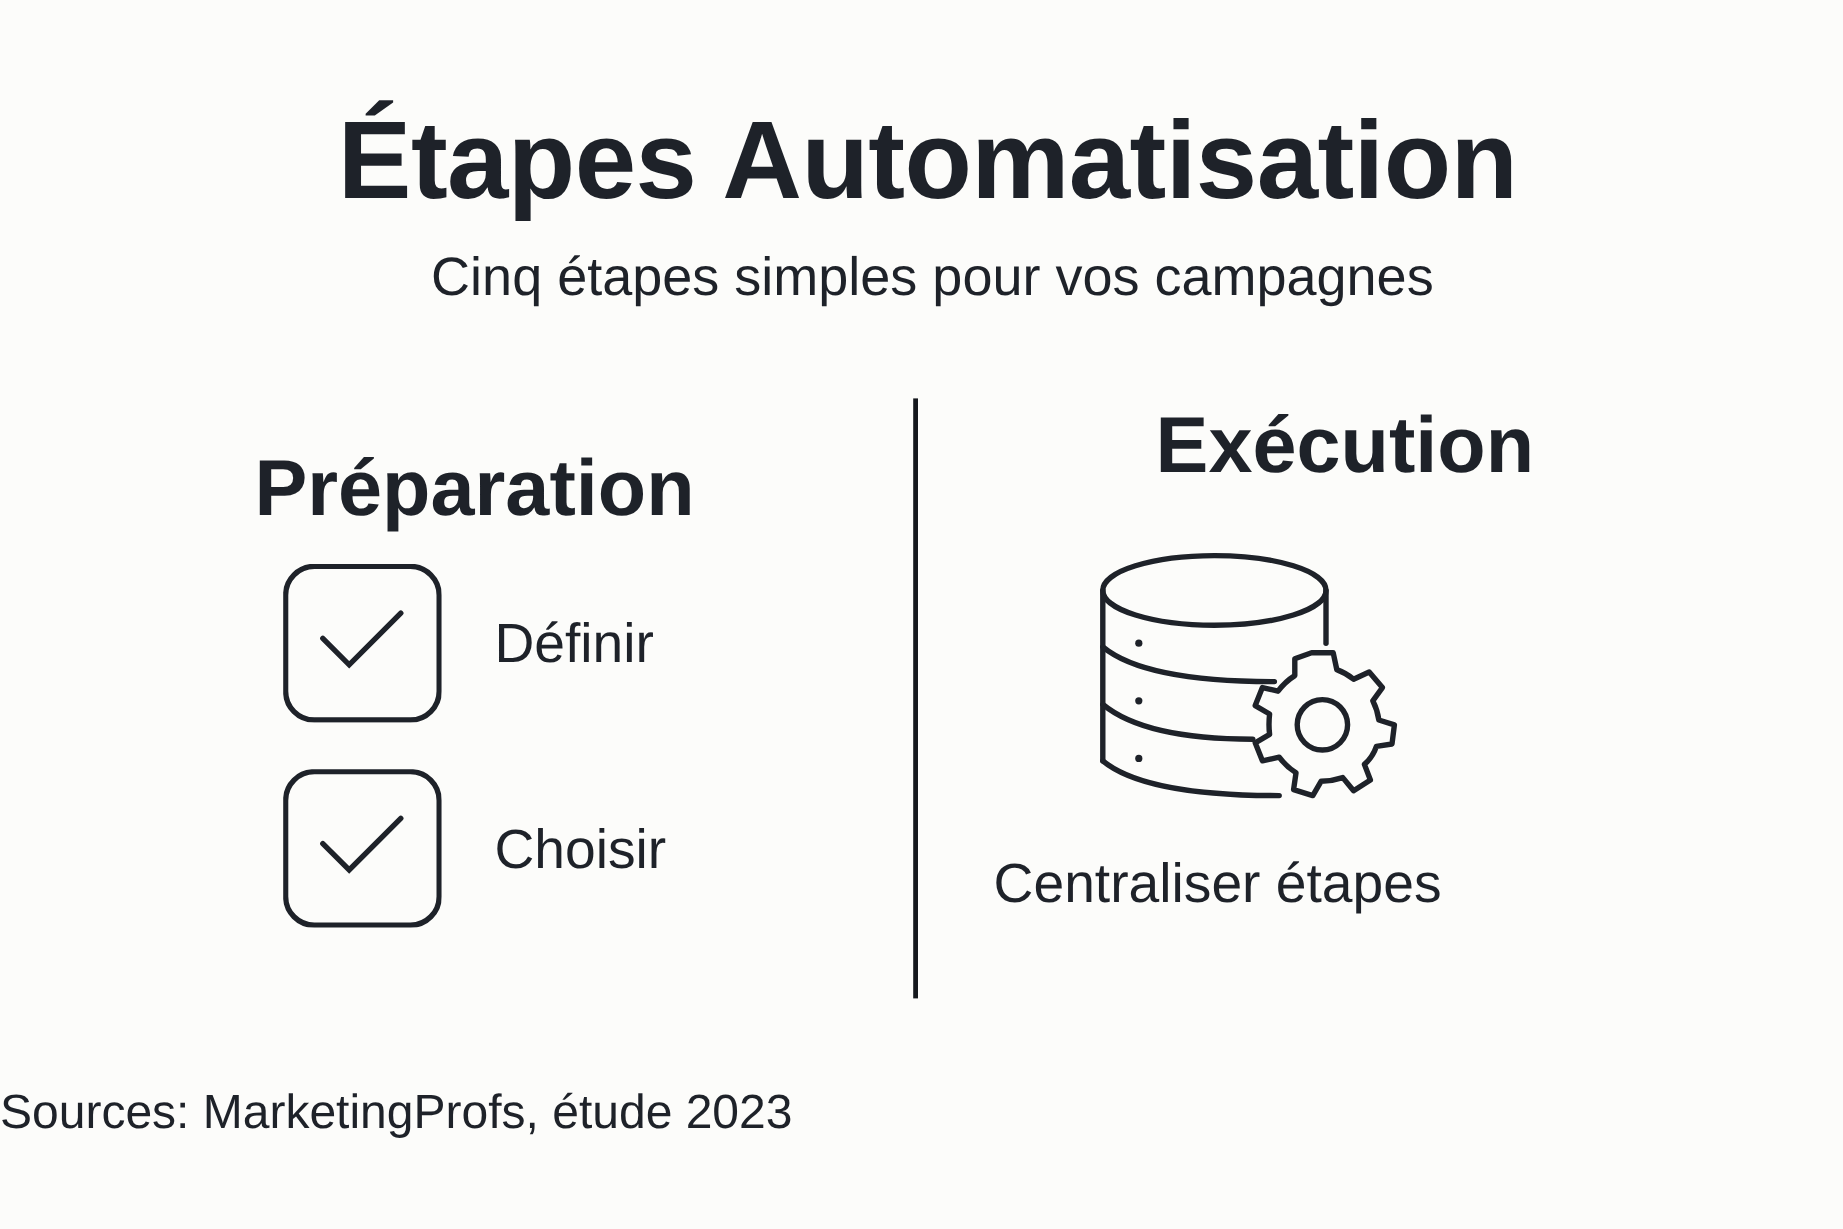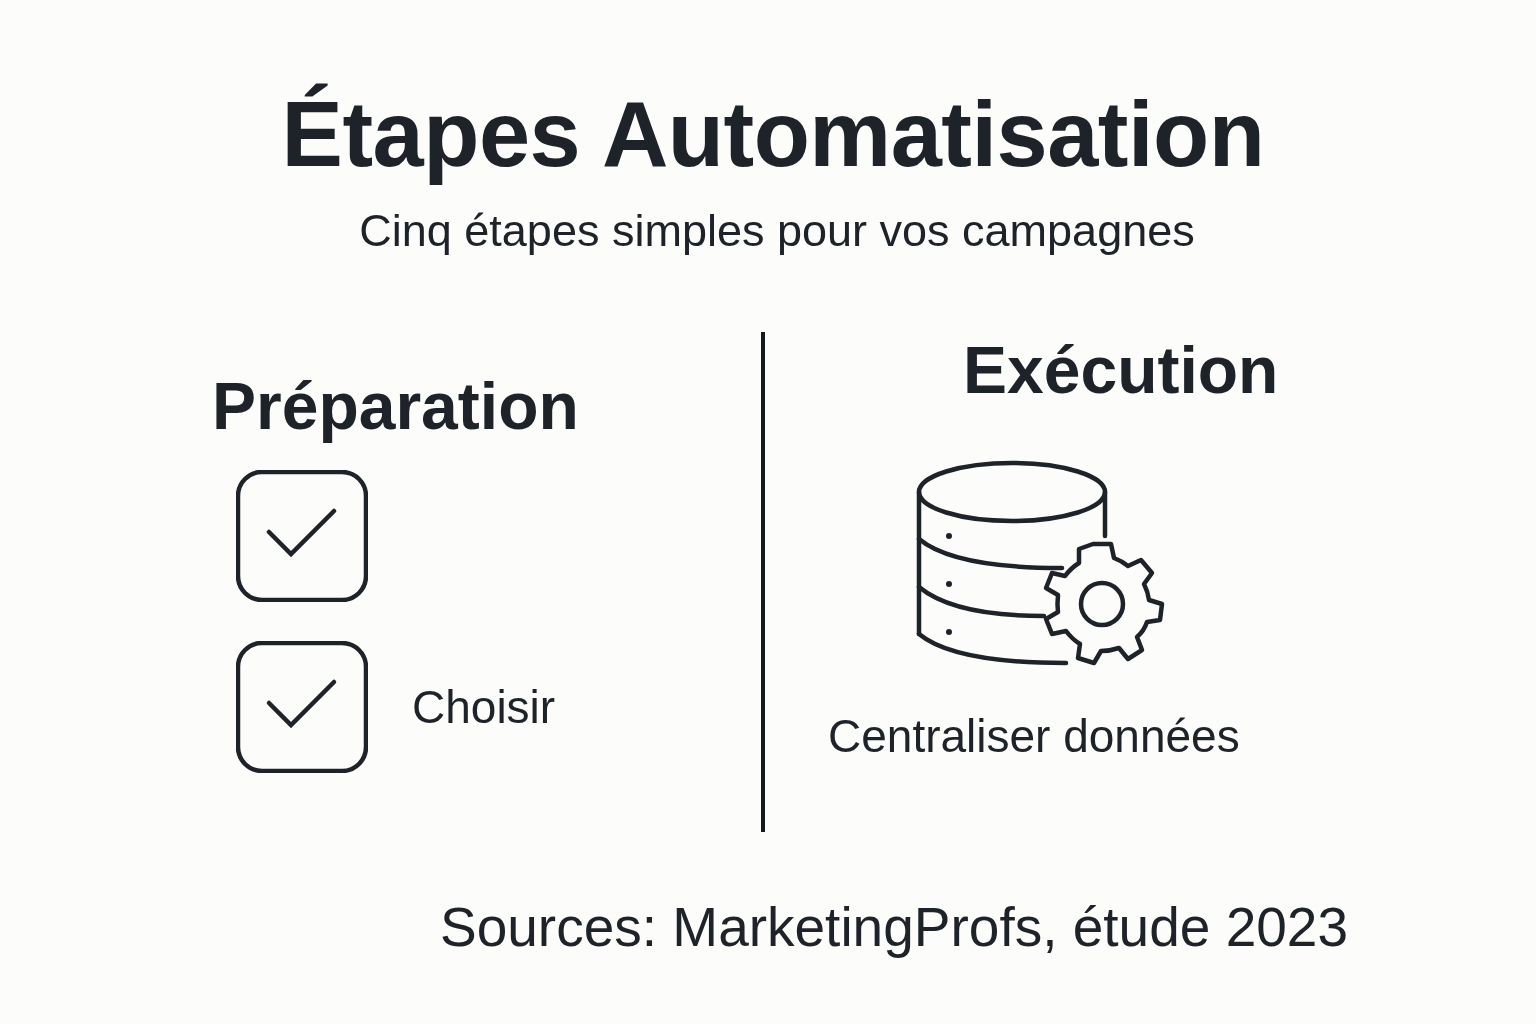--- a/index.html
+++ b/index.html
@@ -96,22 +96,22 @@
       font-size: 46px;
       line-height: 73px;
       font-weight: 400;
       white-space: nowrap;
     }
     .sources {
       position: absolute;
       left: 0;
       width: 1348px;
       top: 900px;
-      text-align: right;
-      font-size: 55px;
+      text-align: left;
+      font-size: 40px;
       line-height: 54px;
       margin: 0;
     }
   </style>
 </head>
 <body>
 
 <main>
 
   <h1 class="title">Étapes Automatisation</h1>
@@ -119,20 +119,21 @@
 
   <section>
     <h2 class="section-title left">Préparation</h2>
 
     <div class="check-item" style="top:470px;">
       <svg class="check-box" viewBox="0 0 132 132">
         <rect x="2" y="2" width="128" height="128" rx="24" ry="24" fill="none" stroke="#1e2229" stroke-width="4.5"></rect>
         <polyline points="33,62 55,84 98,41" fill="none" stroke="#1e2229" stroke-width="4.5" stroke-linecap="round" stroke-linejoin="miter"></polyline>
       </svg>
       <div class="check-label">
+        <span>Définir</span>
       </div>
     </div>
 
     <div class="check-item" style="top:641px;">
       <svg class="check-box" viewBox="0 0 132 132">
         <rect x="2" y="2" width="128" height="128" rx="24" ry="24" fill="none" stroke="#1e2229" stroke-width="4.5"></rect>
         <polyline points="33,62 55,84 98,41" fill="none" stroke="#1e2229" stroke-width="4.5" stroke-linecap="round" stroke-linejoin="miter"></polyline>
       </svg>
       <div class="check-label">
         <span>Choisir</span>
@@ -180,19 +181,19 @@
           L -50 30 L -56 15 L -44 8
           Q -45 0 -44 -9
           L -56 -16 L -50 -31 L -37 -28
           Q -31 -36 -23 -41
           L -23 -55 Z"></path>
         <circle cx="0" cy="0" r="21"></circle>
       </g>
     </svg>
 
     <ul class="exec-list">
-      <li>Centraliser données</li>
+      <li>Centraliser étapes</li>
     </ul>
   </section>
 
   <p class="sources">Sources: MarketingProfs, étude 2023</p>
 
 </main>
 
 </body></html>

